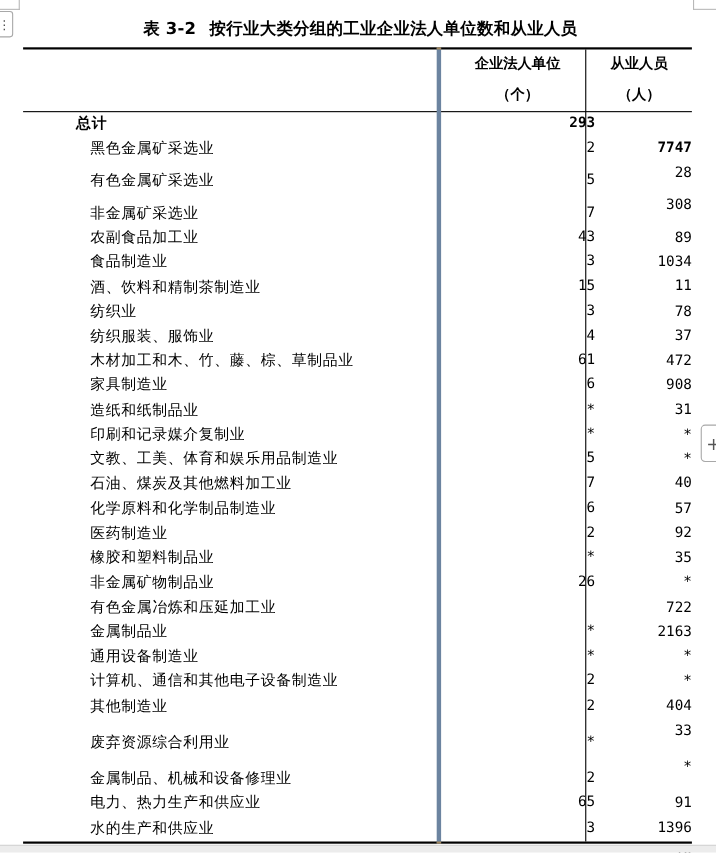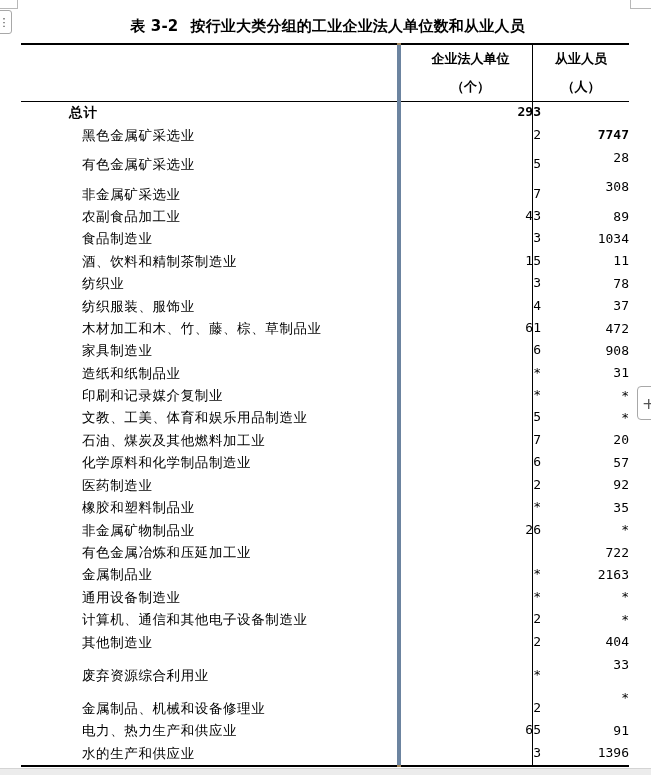--- a/index.html
+++ b/index.html
@@ -173,21 +173,21 @@
       <span class="v2">*</span>
     </div>
   <div class="row" style="top:341px">
       <span class="label">印刷和记录媒介复制业</span>
       <span class="v1">*</span>
       <span class="v2">*</span>
     </div>
   <div class="row" style="top:363px">
       <span class="label">文教、工美、体育和娱乐用品制造业</span>
       <span class="v1">5</span>
-      <span class="v2">20</span>
+      <span class="v2">40</span>
     </div>
   <div class="row" style="top:386px">
       <span class="label">石油、煤炭及其他燃料加工业</span>
       <span class="v1">7</span>
       <span class="v2">57</span>
     </div>
   <div class="row" style="top:408px">
       <span class="label">化学原料和化学制品制造业</span>
       <span class="v1">6</span>
       <span class="v2">92</span>

